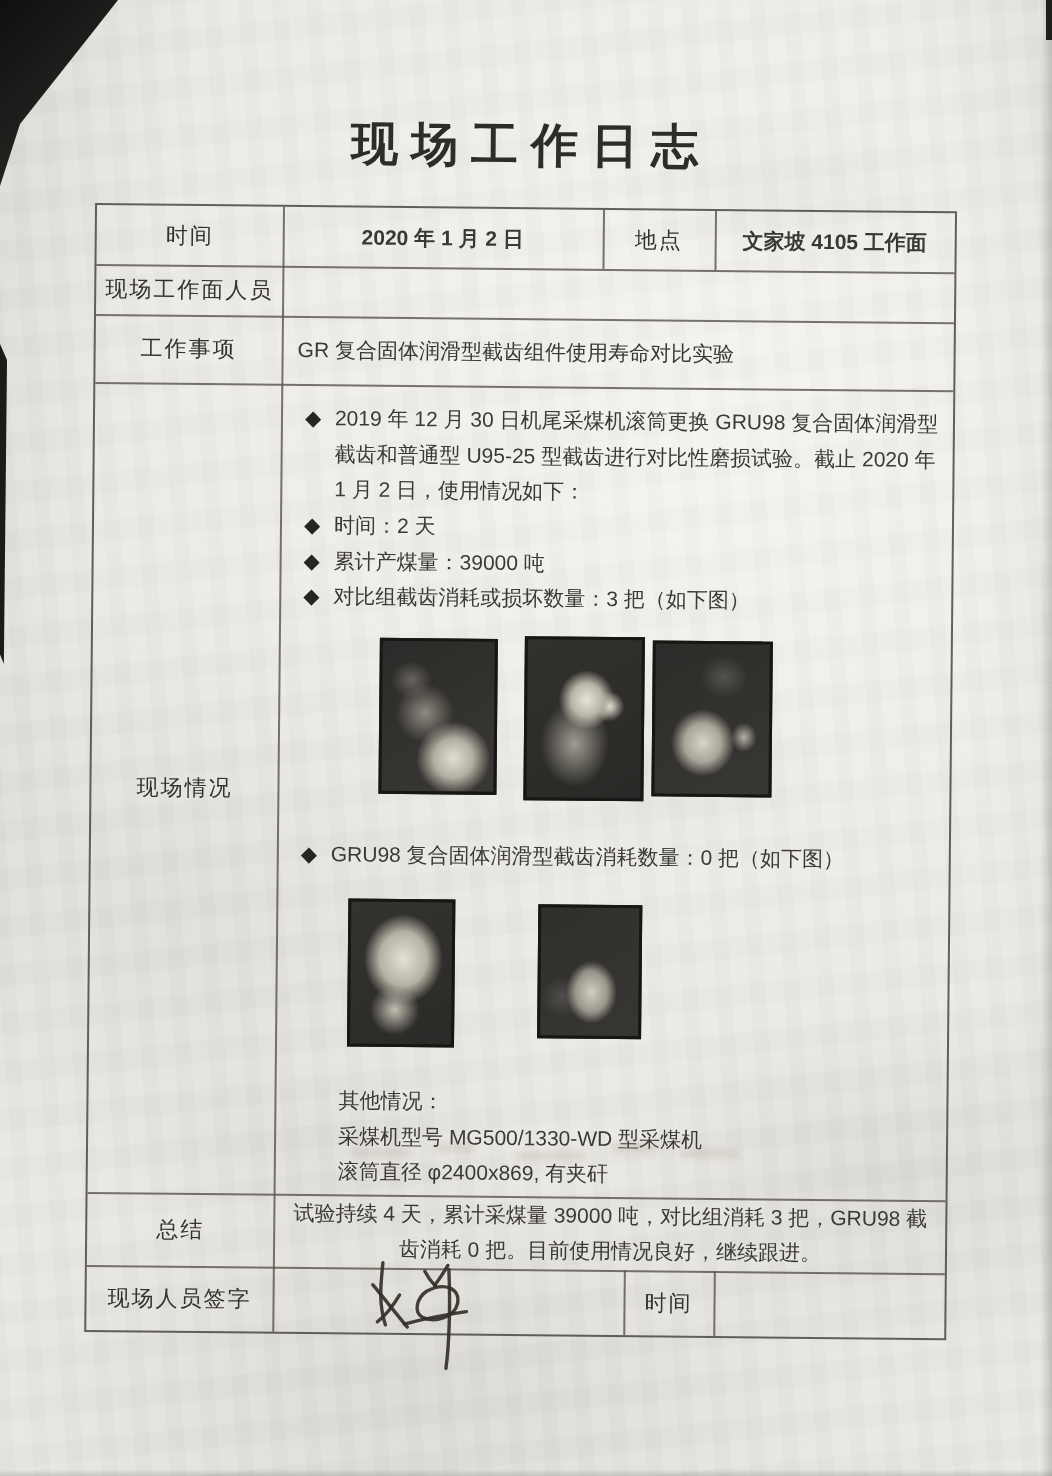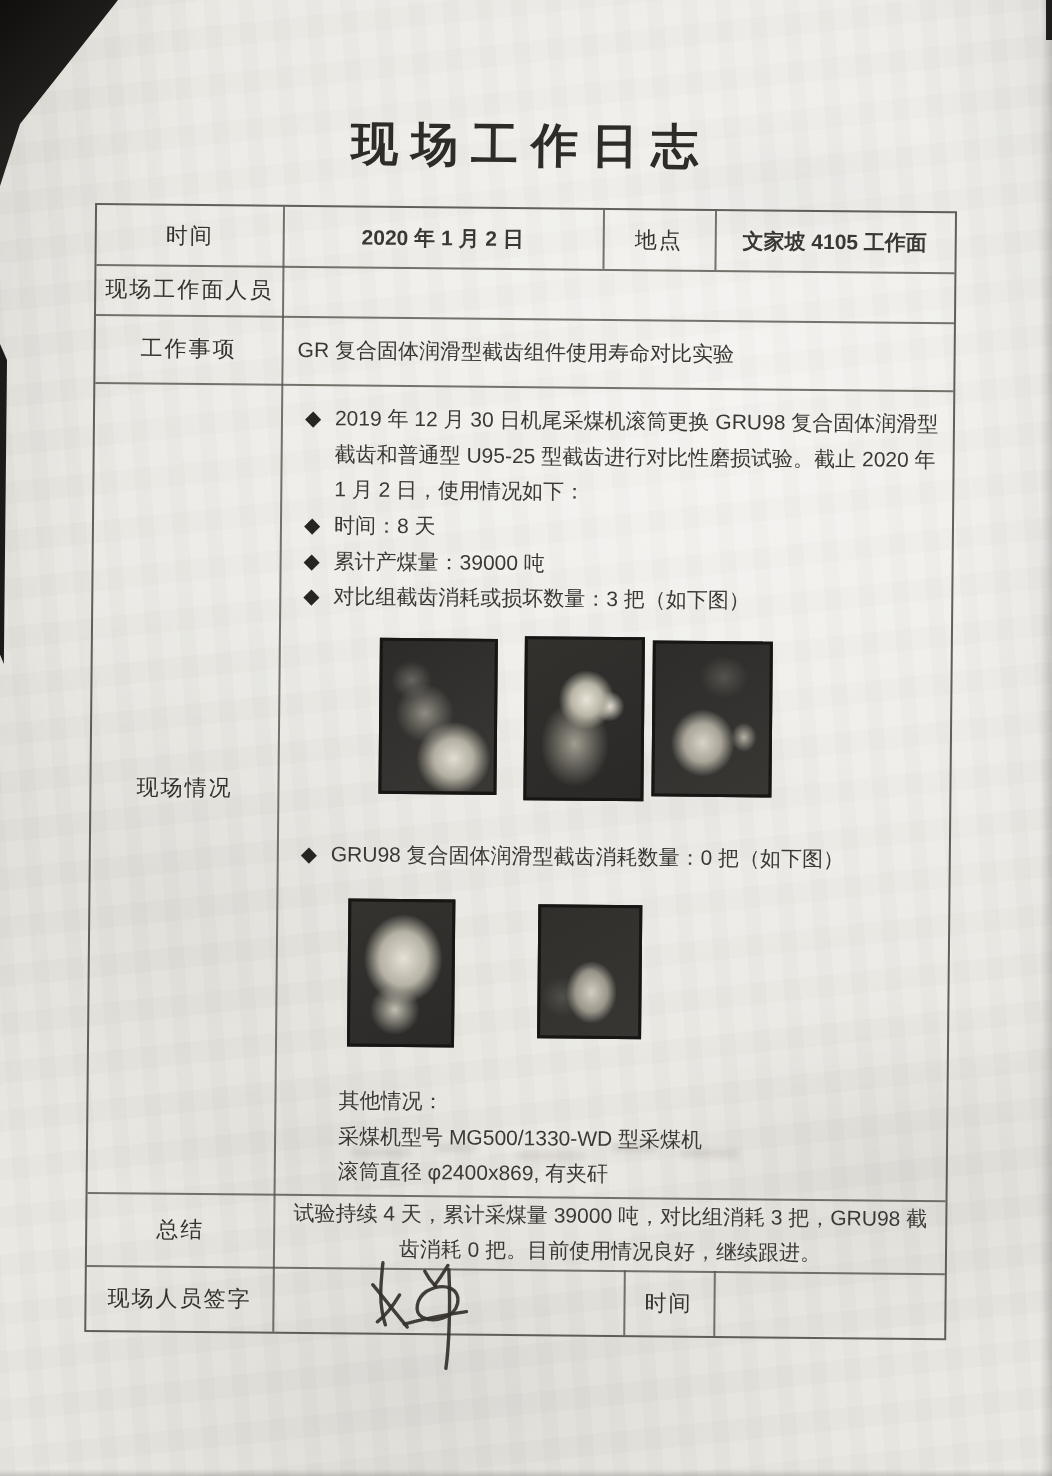--- a/index.html
+++ b/index.html
@@ -135,21 +135,21 @@
     <div class="cell lab" style="left:0;top:59px;width:186px;height:50px">现场工作面人员</div>
     <div class="cell val left" style="left:186px;top:59px;width:672px;height:50px;padding-left:16px;box-sizing:border-box"></div>
 
     <div class="cell lab" style="left:0;top:109px;width:186px;height:68px">工作事项</div>
     <div class="cell val left" style="left:186px;top:109px;width:672px;height:68px;padding-left:16px;box-sizing:border-box;font-weight:500">GR 复合固体润滑型截齿组件使用寿命对比实验</div>
 
     <div class="cell lab" style="left:0;top:177px;width:186px;height:810px">现场情况</div>
     <div class="site-content">
       <ul class="bullets">
         <li><span class="bmark">◆</span><span>2019 年 12 月 30 日机尾采煤机滚筒更换 GRU98 复合固体润滑型截齿和普通型 U95-25 型截齿进行对比性磨损试验。截止 2020 年 1 月 2 日，使用情况如下：</span></li>
-        <li><span class="bmark">◆</span><span>时间：8 天</span></li>
+        <li><span class="bmark">◆</span><span>时间：2 天</span></li>
         <li><span class="bmark">◆</span><span>累计产煤量：39000 吨</span></li>
         <li><span class="bmark">◆</span><span>对比组截齿消耗或损坏数量：3 把（如下图）</span></li>
       </ul>
       <div class="photo-row g1">
         <div class="photo p1" aria-label="对比组磨损截齿照片"></div>
         <div class="photo p2" aria-label="对比组磨损截齿照片"></div>
         <div class="photo p3" aria-label="对比组磨损截齿照片"></div>
       </div>
       <ul class="bullets" style="margin-top:24px">
         <li><span class="bmark">◆</span><span>GRU98 复合固体润滑型截齿消耗数量：0 把（如下图）</span></li>

